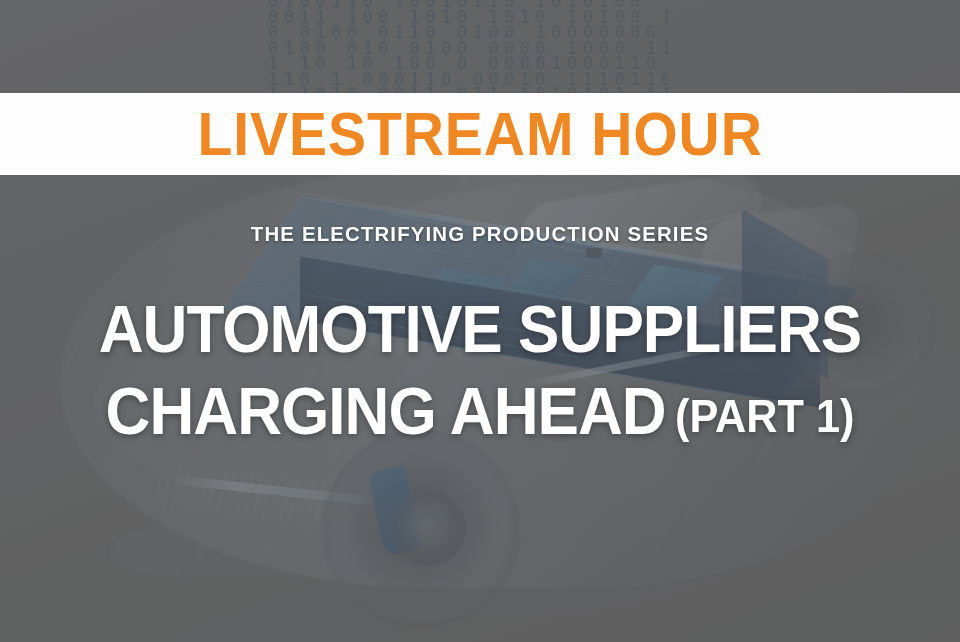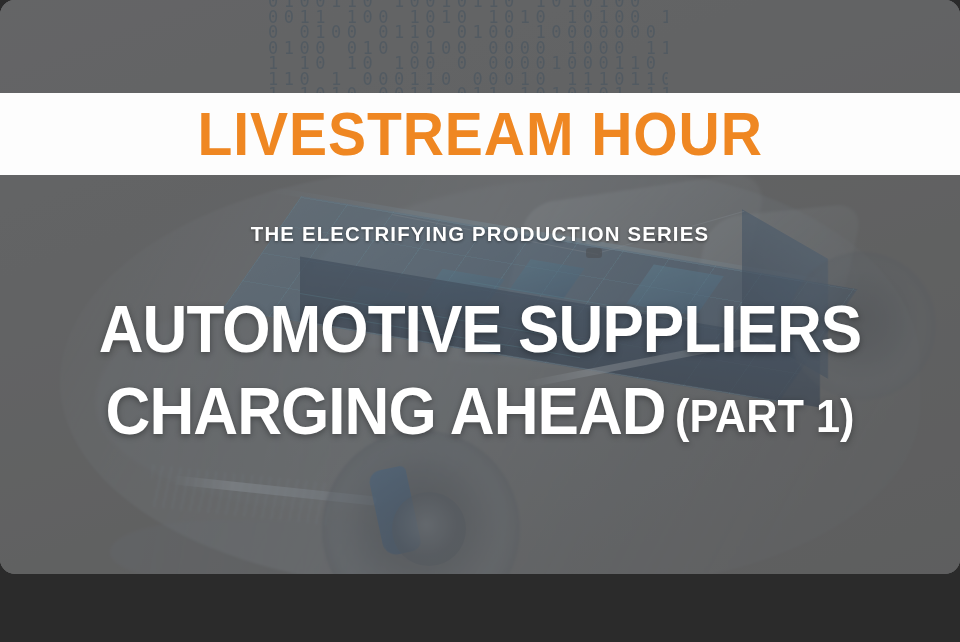--- a/index.html
+++ b/index.html
@@ -3,25 +3,24 @@
 <meta charset="utf-8">
 <style>
   html, body {
     margin: 0;
     padding: 0;
     background: #2b2b2b;
   }
   #stage {
     position: relative;
     width: 960px;
-    height: 574px;
+    height: 642px;
     overflow: hidden;
     font-family: "Liberation Sans", sans-serif;
     background: #6a6a6a;
-    border-radius: 15px;
   }
 
   
   .bg-base {
     position: absolute;
     inset: 0;
     background:
       radial-gradient(ellipse 60% 55% at 52% 58%, rgba(120,140,160,0.30) 0%, rgba(110,125,145,0.10) 45%, rgba(0,0,0,0) 72%),
       linear-gradient(160deg, #6f7174 0%, #6a6c6f 38%, #656768 62%, #5f6062 100%);
   }

